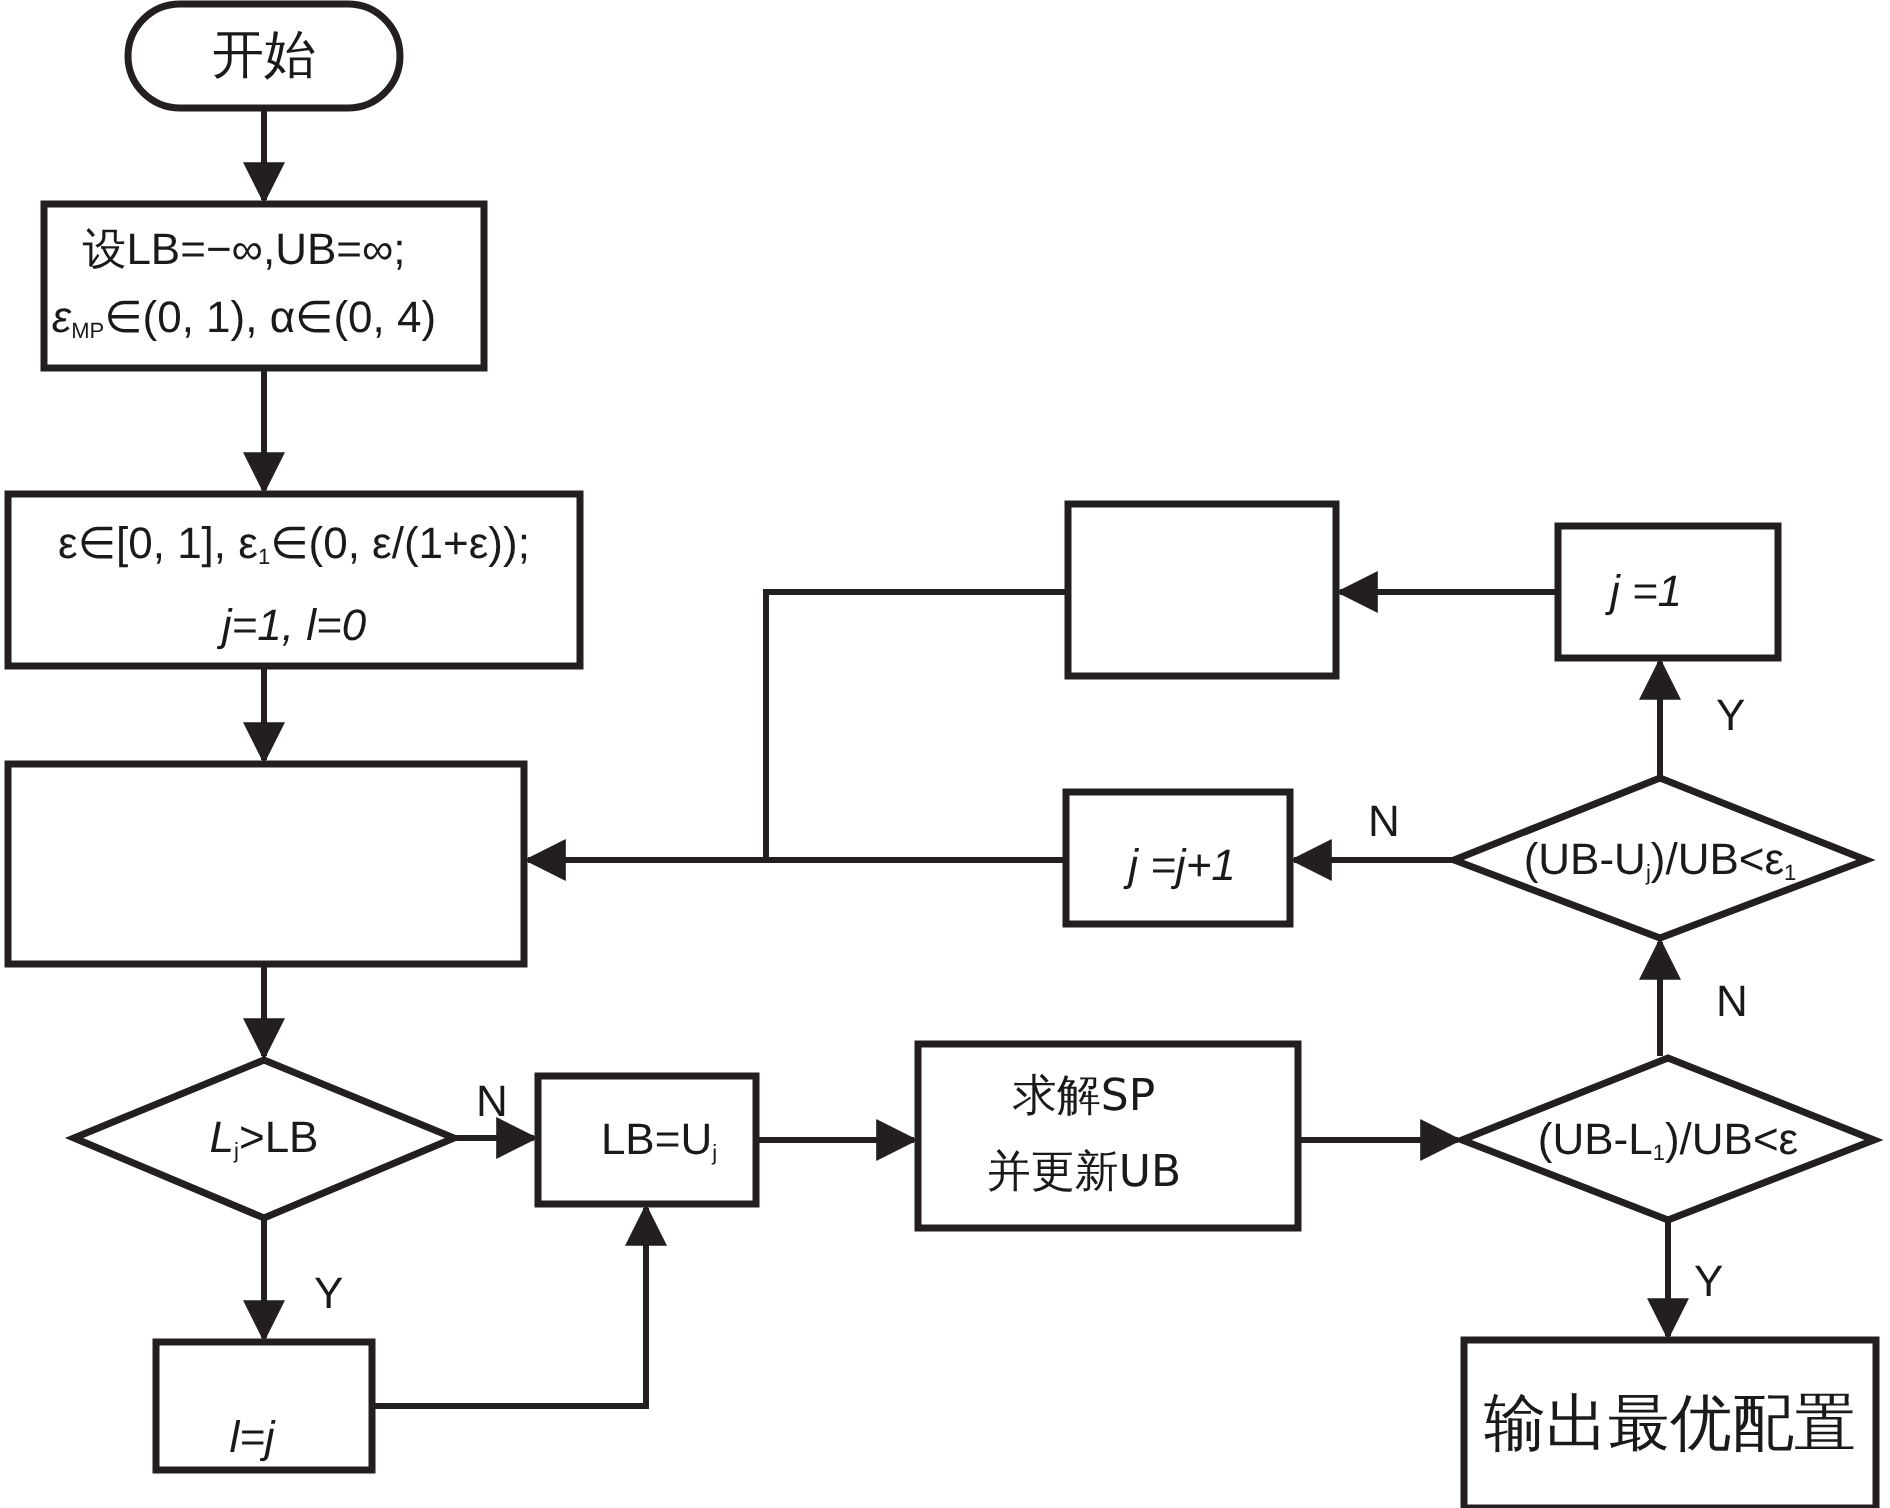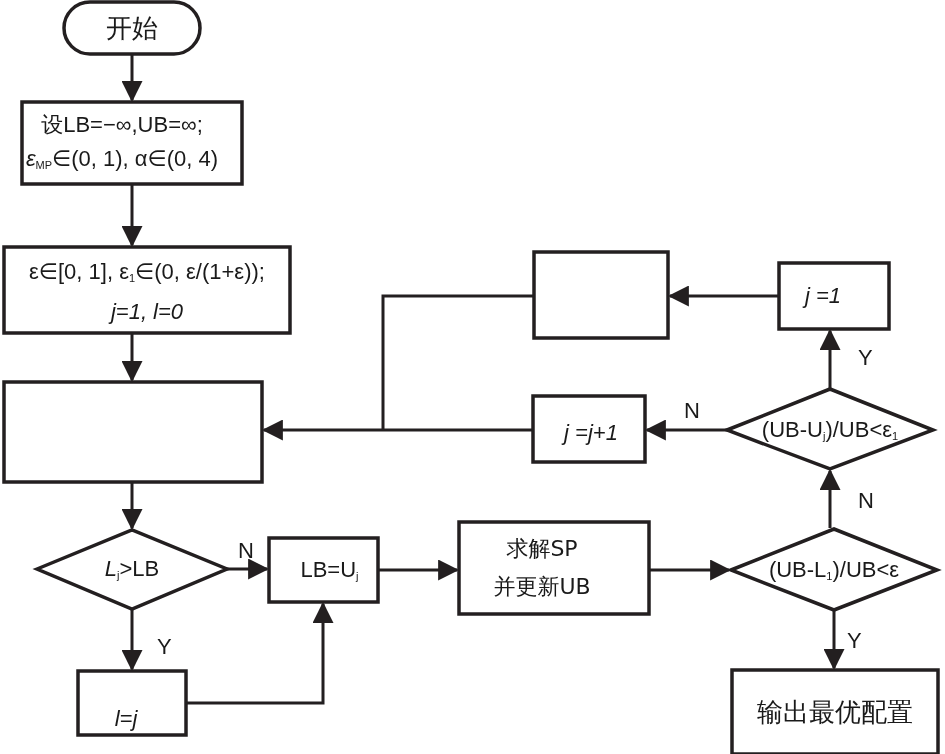--- a/index.html
+++ b/index.html
@@ -84,21 +84,21 @@
 
 <div class="txt zh" style="left:459px;top:530px;width:166px;line-height:38px;">
   <div>求解SP</div>
   <div>并更新UB</div>
 </div>
 
 <div class="txt" style="left:731px;top:553px;width:206px;">
   <span>(UB-L</span><sub>1</sub><span>)/UB&lt;ε</span>
 </div>
 
-<div class="txt zh" style="left:732px;top:695px;width:206px;font-size:26px;">输出最优配置</div>
+<div class="txt zh" style="left:732px;top:695px;width:206px;font-size:31px;">输出最优配置</div>
 
 <div class="txt" style="left:727px;top:413px;width:206px;">
   <span>(UB-U</span><sub>j</sub><span>)/UB&lt;ε</span><sub>1</sub>
 </div>
 
 <div class="txt" style="left:533px;top:416px;width:116px;"><i>j =j+1</i></div>
 
 <div class="txt" style="left:779px;top:279px;width:88px;"><i>j =1</i></div>
 
 <div class="txt" style="left:534px;top:262px;width:134px;">

